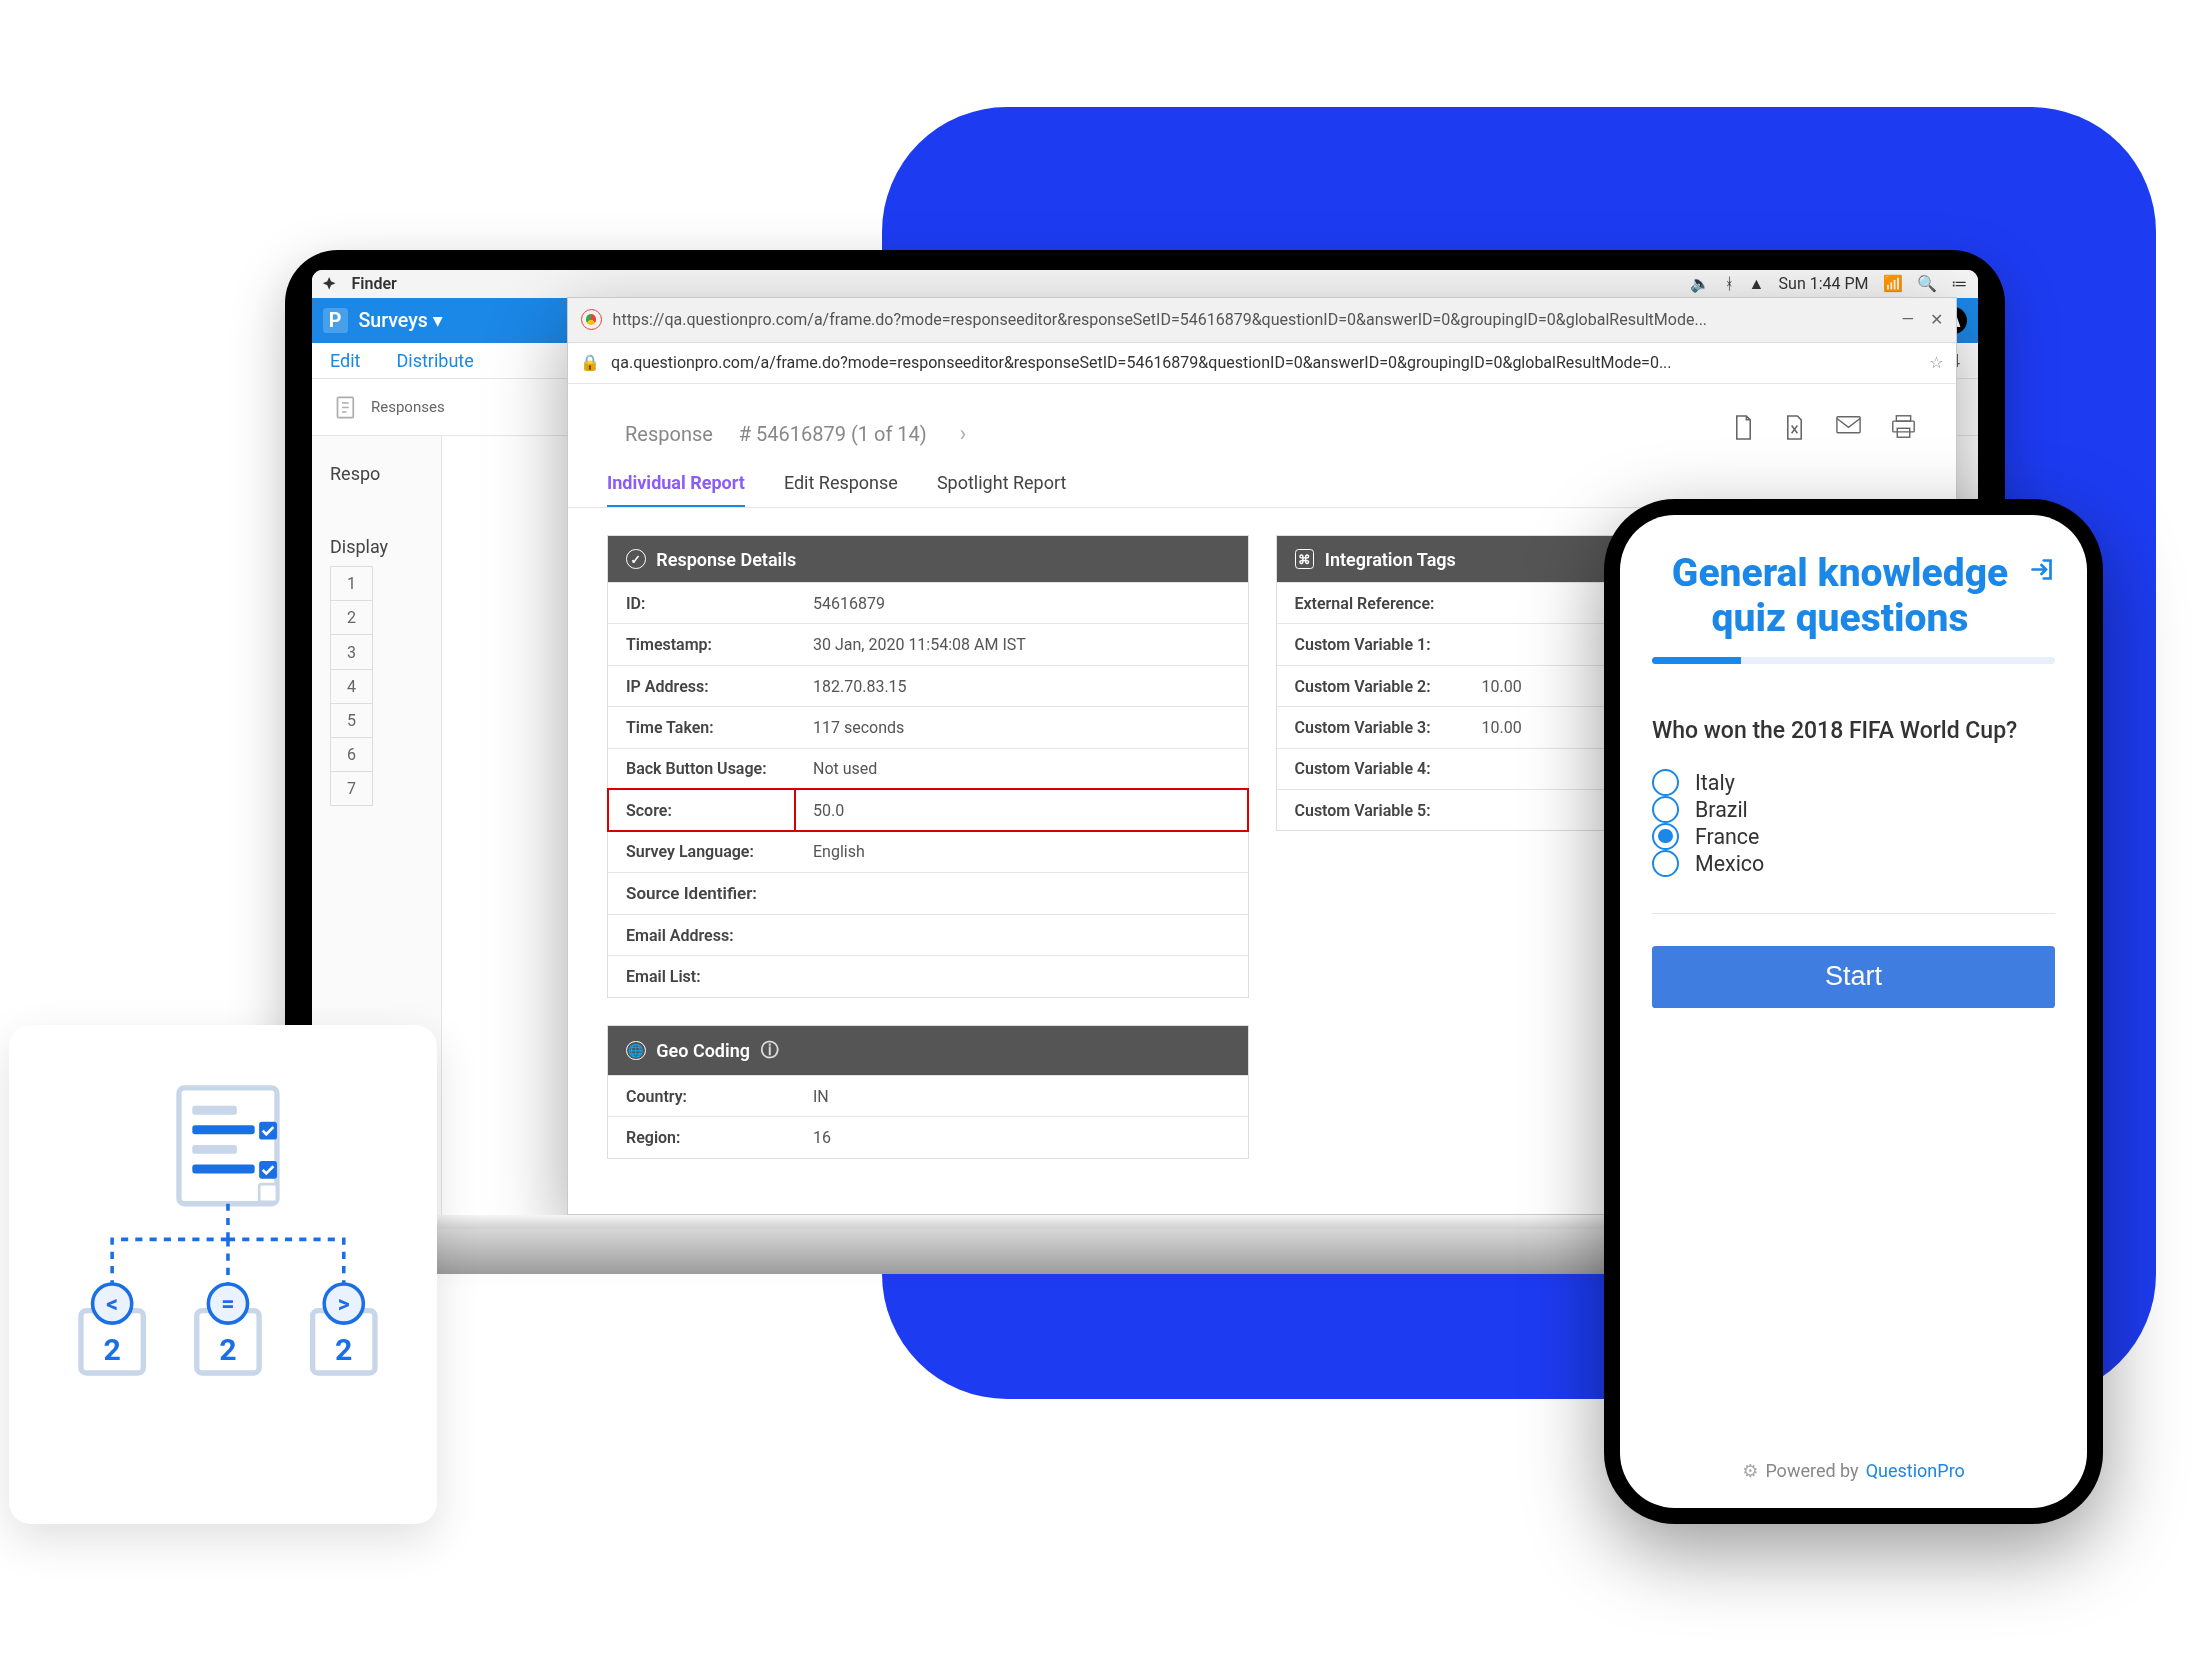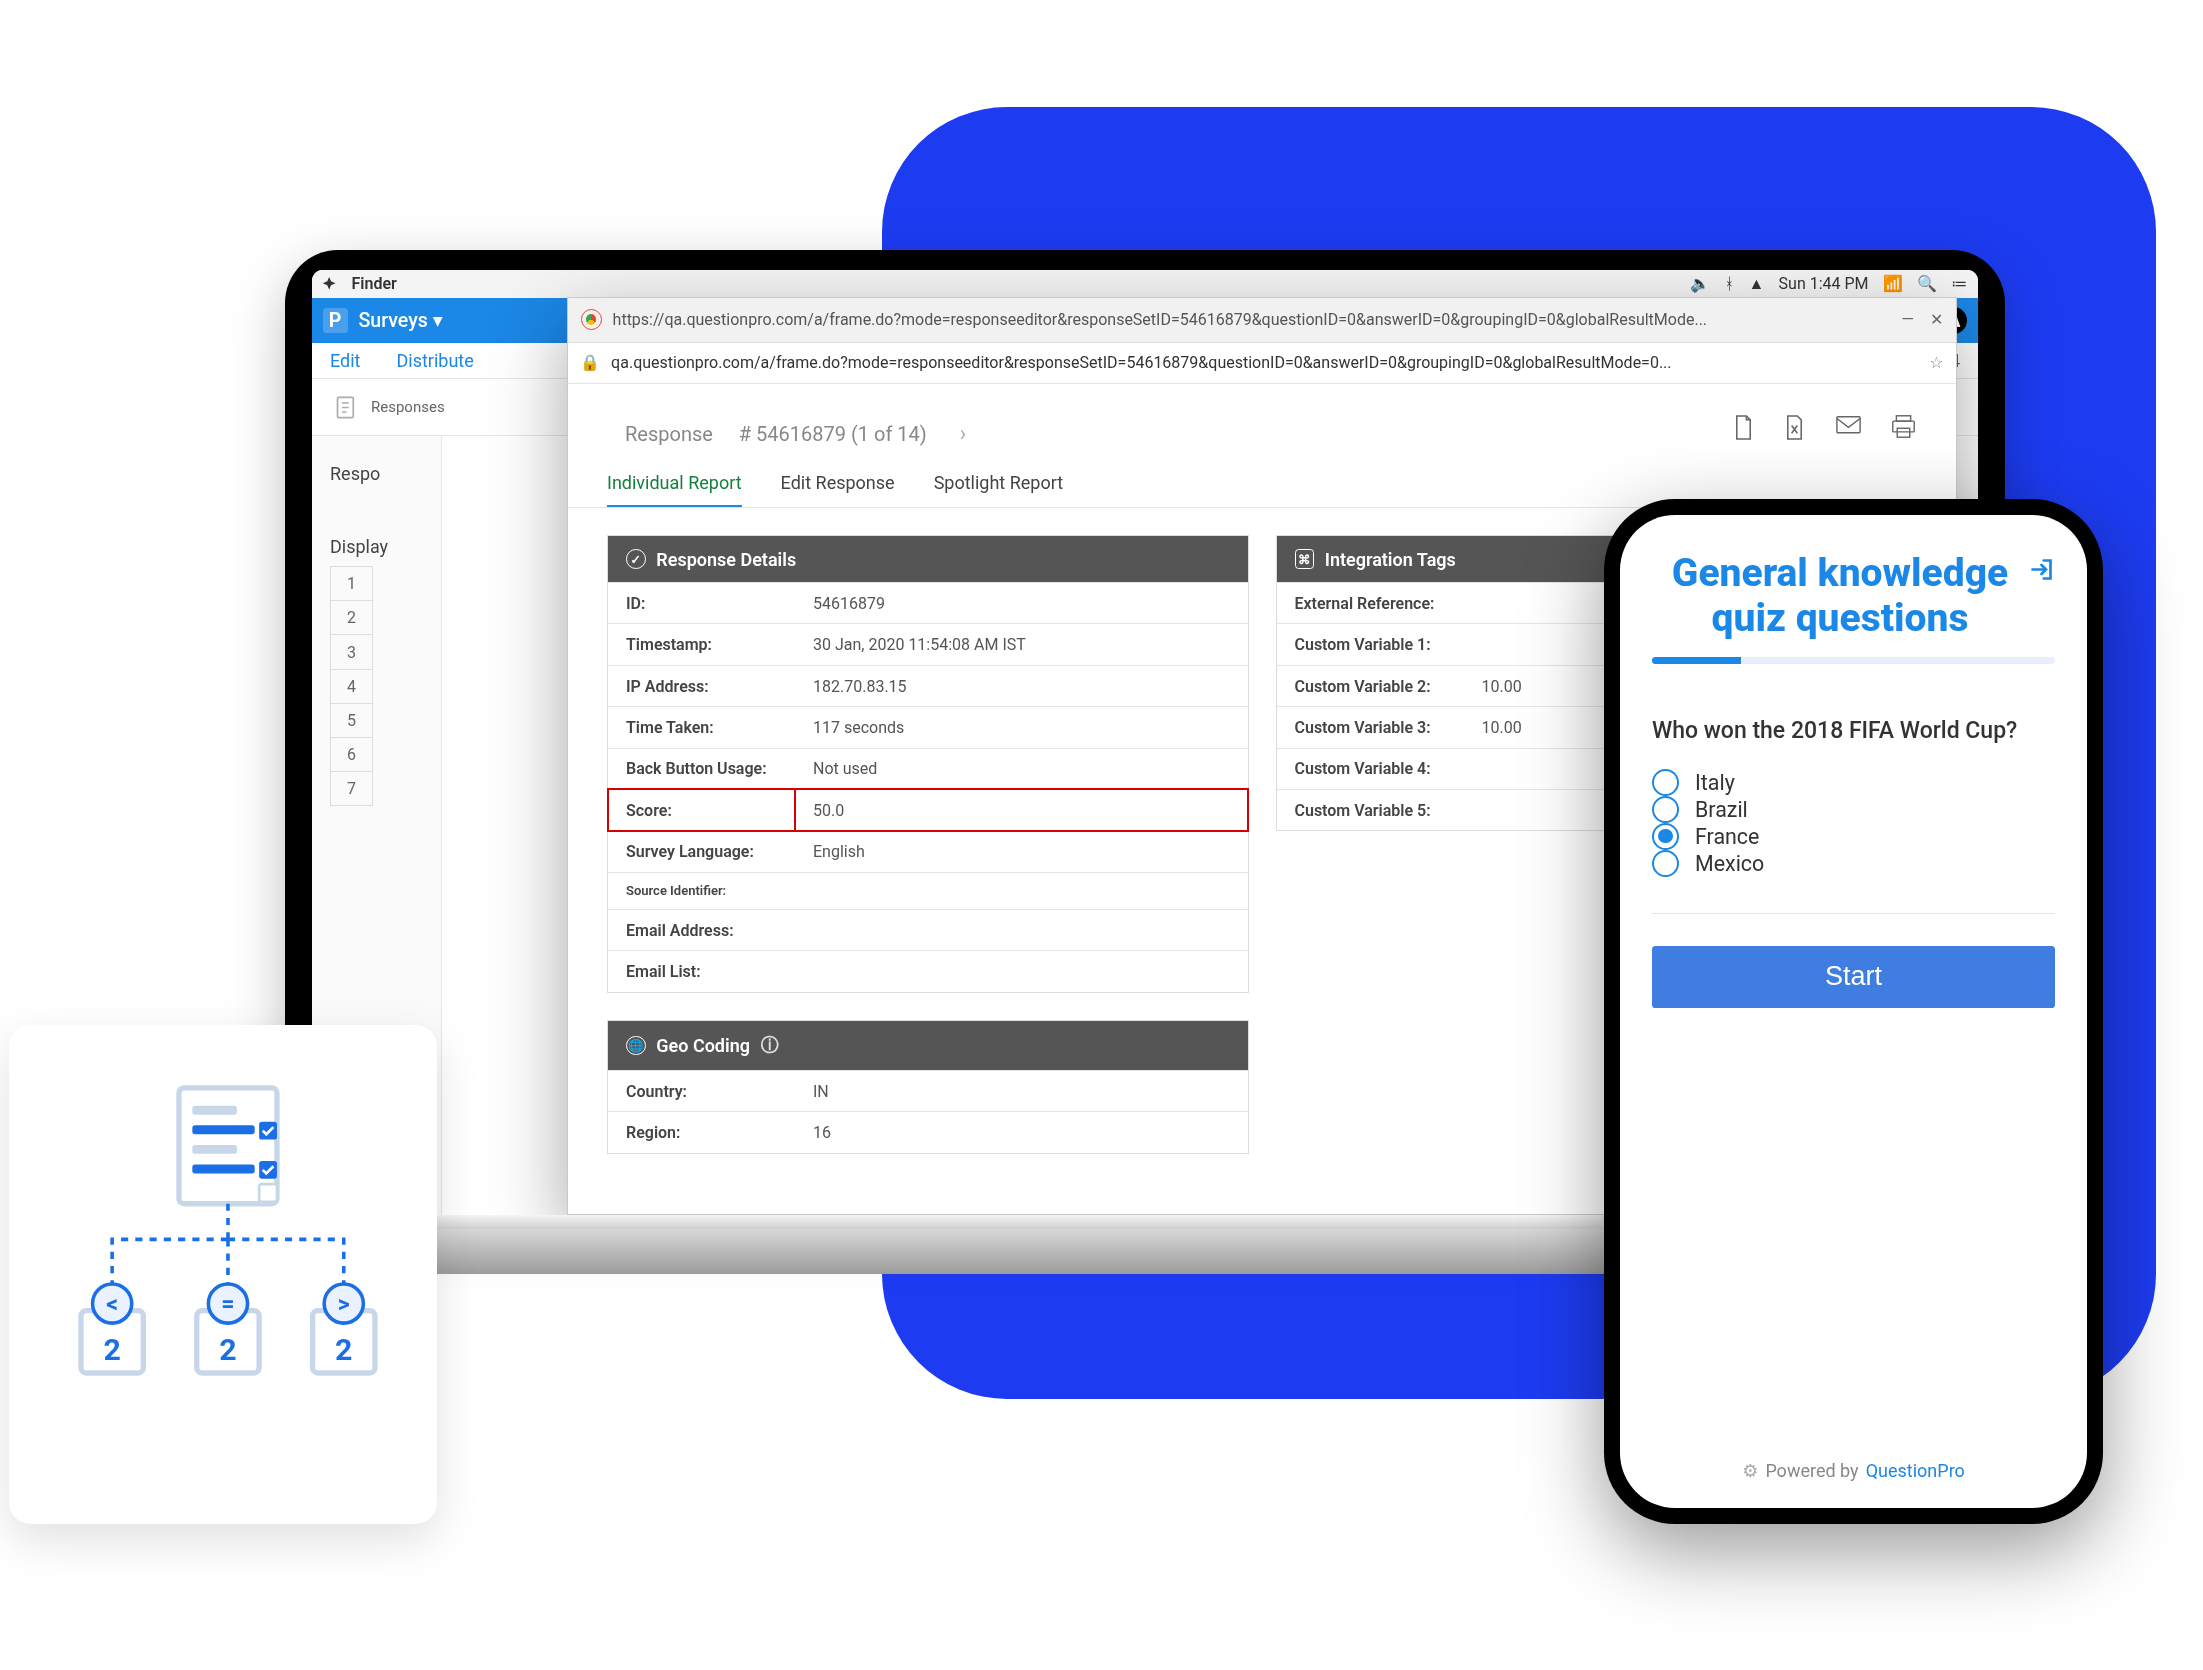--- a/index.html
+++ b/index.html
@@ -177,21 +177,21 @@
 
   .tabs {
     display:flex;
     gap:39px;
     padding: 23px 39px 0 39px;
     font-size:18px;
     color:#444;
     border-bottom:0.9px solid #e5e5e5;
   }
   .tabs .tab { padding-bottom:12.5px; cursor:pointer; }
-  .tabs .tab.active { color:#15803d; border-bottom:2.7px solid #1b87e6; font-weight:400;}
+  .tabs .tab.active { color:#8b5cf6; border-bottom:2.7px solid #1b87e6; font-weight:700;}
 
   .panels {
     display:flex;
     gap:27px;
     padding: 27px 39px;
   }
   .panel {
     flex:1;
     border:0.9px solid #ddd;
   }
@@ -203,21 +203,21 @@
     padding:12.5px 18px;
     display:flex;
     align-items:center;
     gap:10.7px;
   }
   .panel-h .hicon{width:19.6px;height:19.6px;border:1.8px solid #fff;border-radius:50%;display:flex;align-items:center;justify-content:center;font-size:12.5px;}
   .panel table{width:100%;border-collapse:collapse;}
   .panel td{padding:10.7px 18px;border-top:0.9px solid #e5e5e5;font-size:16px;color:#555;}
   .panel td:first-child{width:187px;font-weight:600;color:#444;}
   .score-row td { outline:2.7px solid #d60000; outline-offset:-1.8px;}
-  .subh td{font-weight:normal;font-size:13px;color:#333;}
+  .subh td{font-weight:normal;font-size:17px;color:#333;}
 
   
   .phone {
     position:absolute;
     top: 499px;
     left: 1604px;
     width: 499px;
     height: 1025px;
     background:#000;
     border-radius: 71px;

